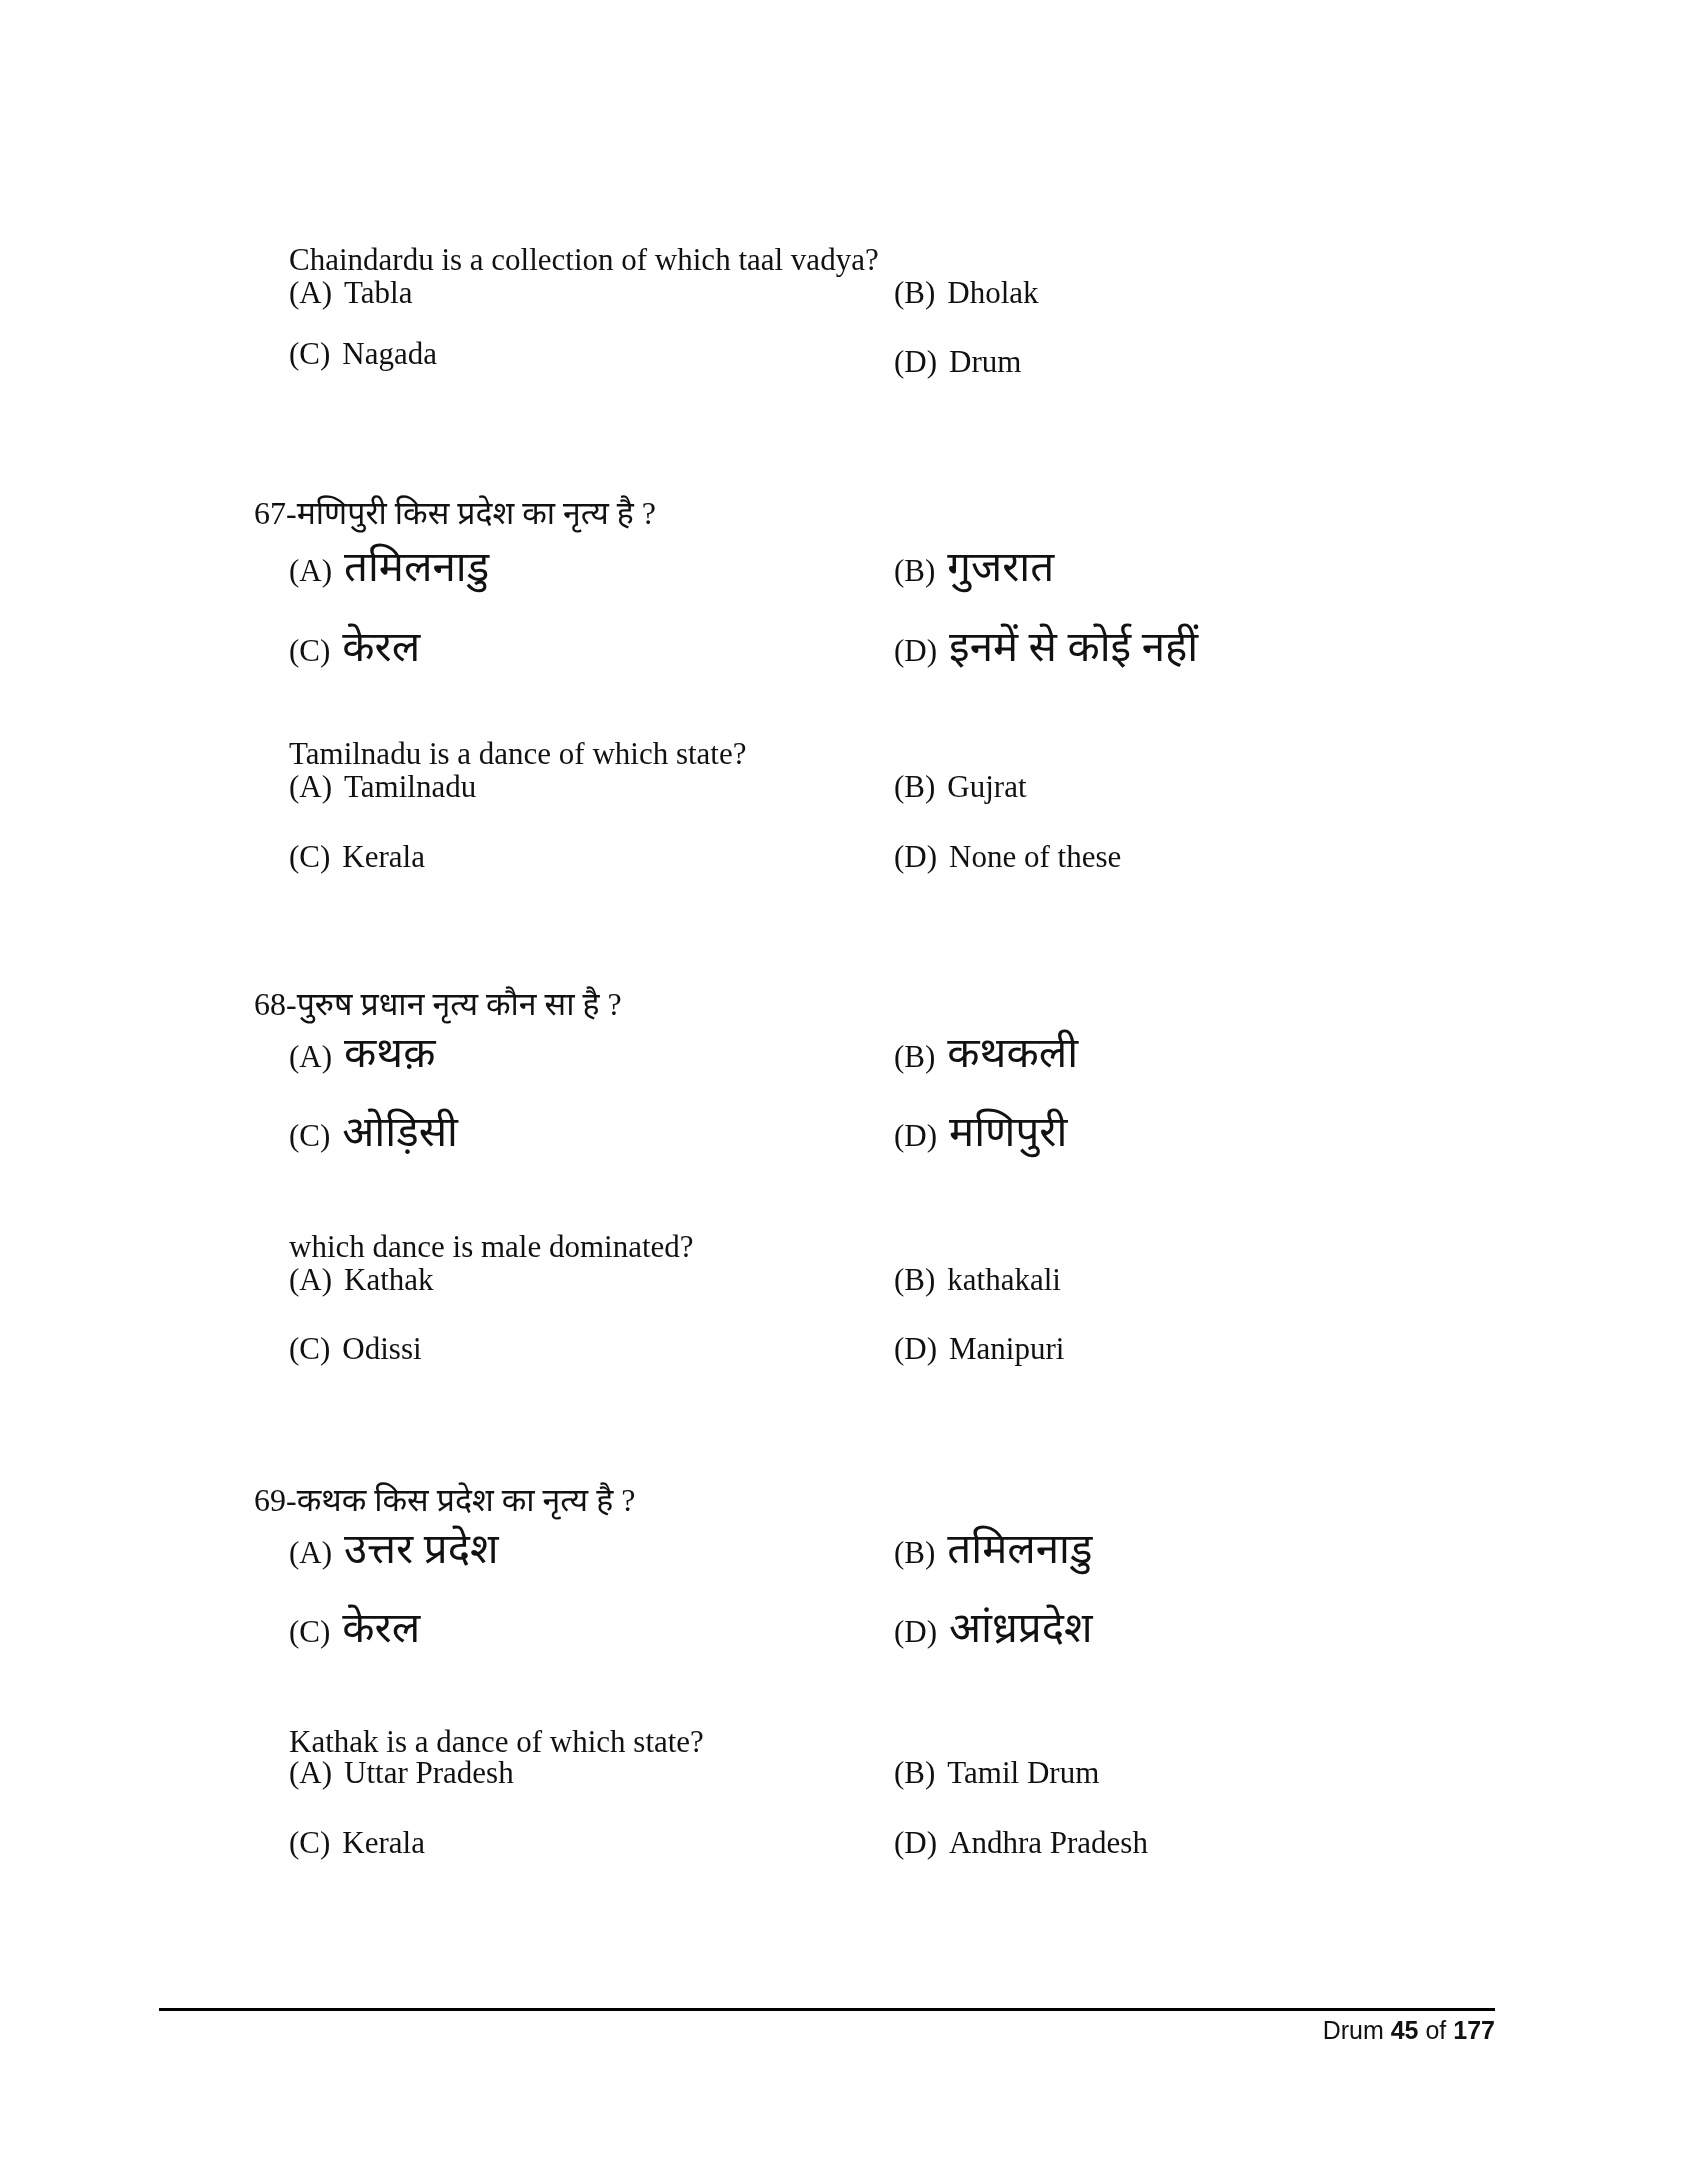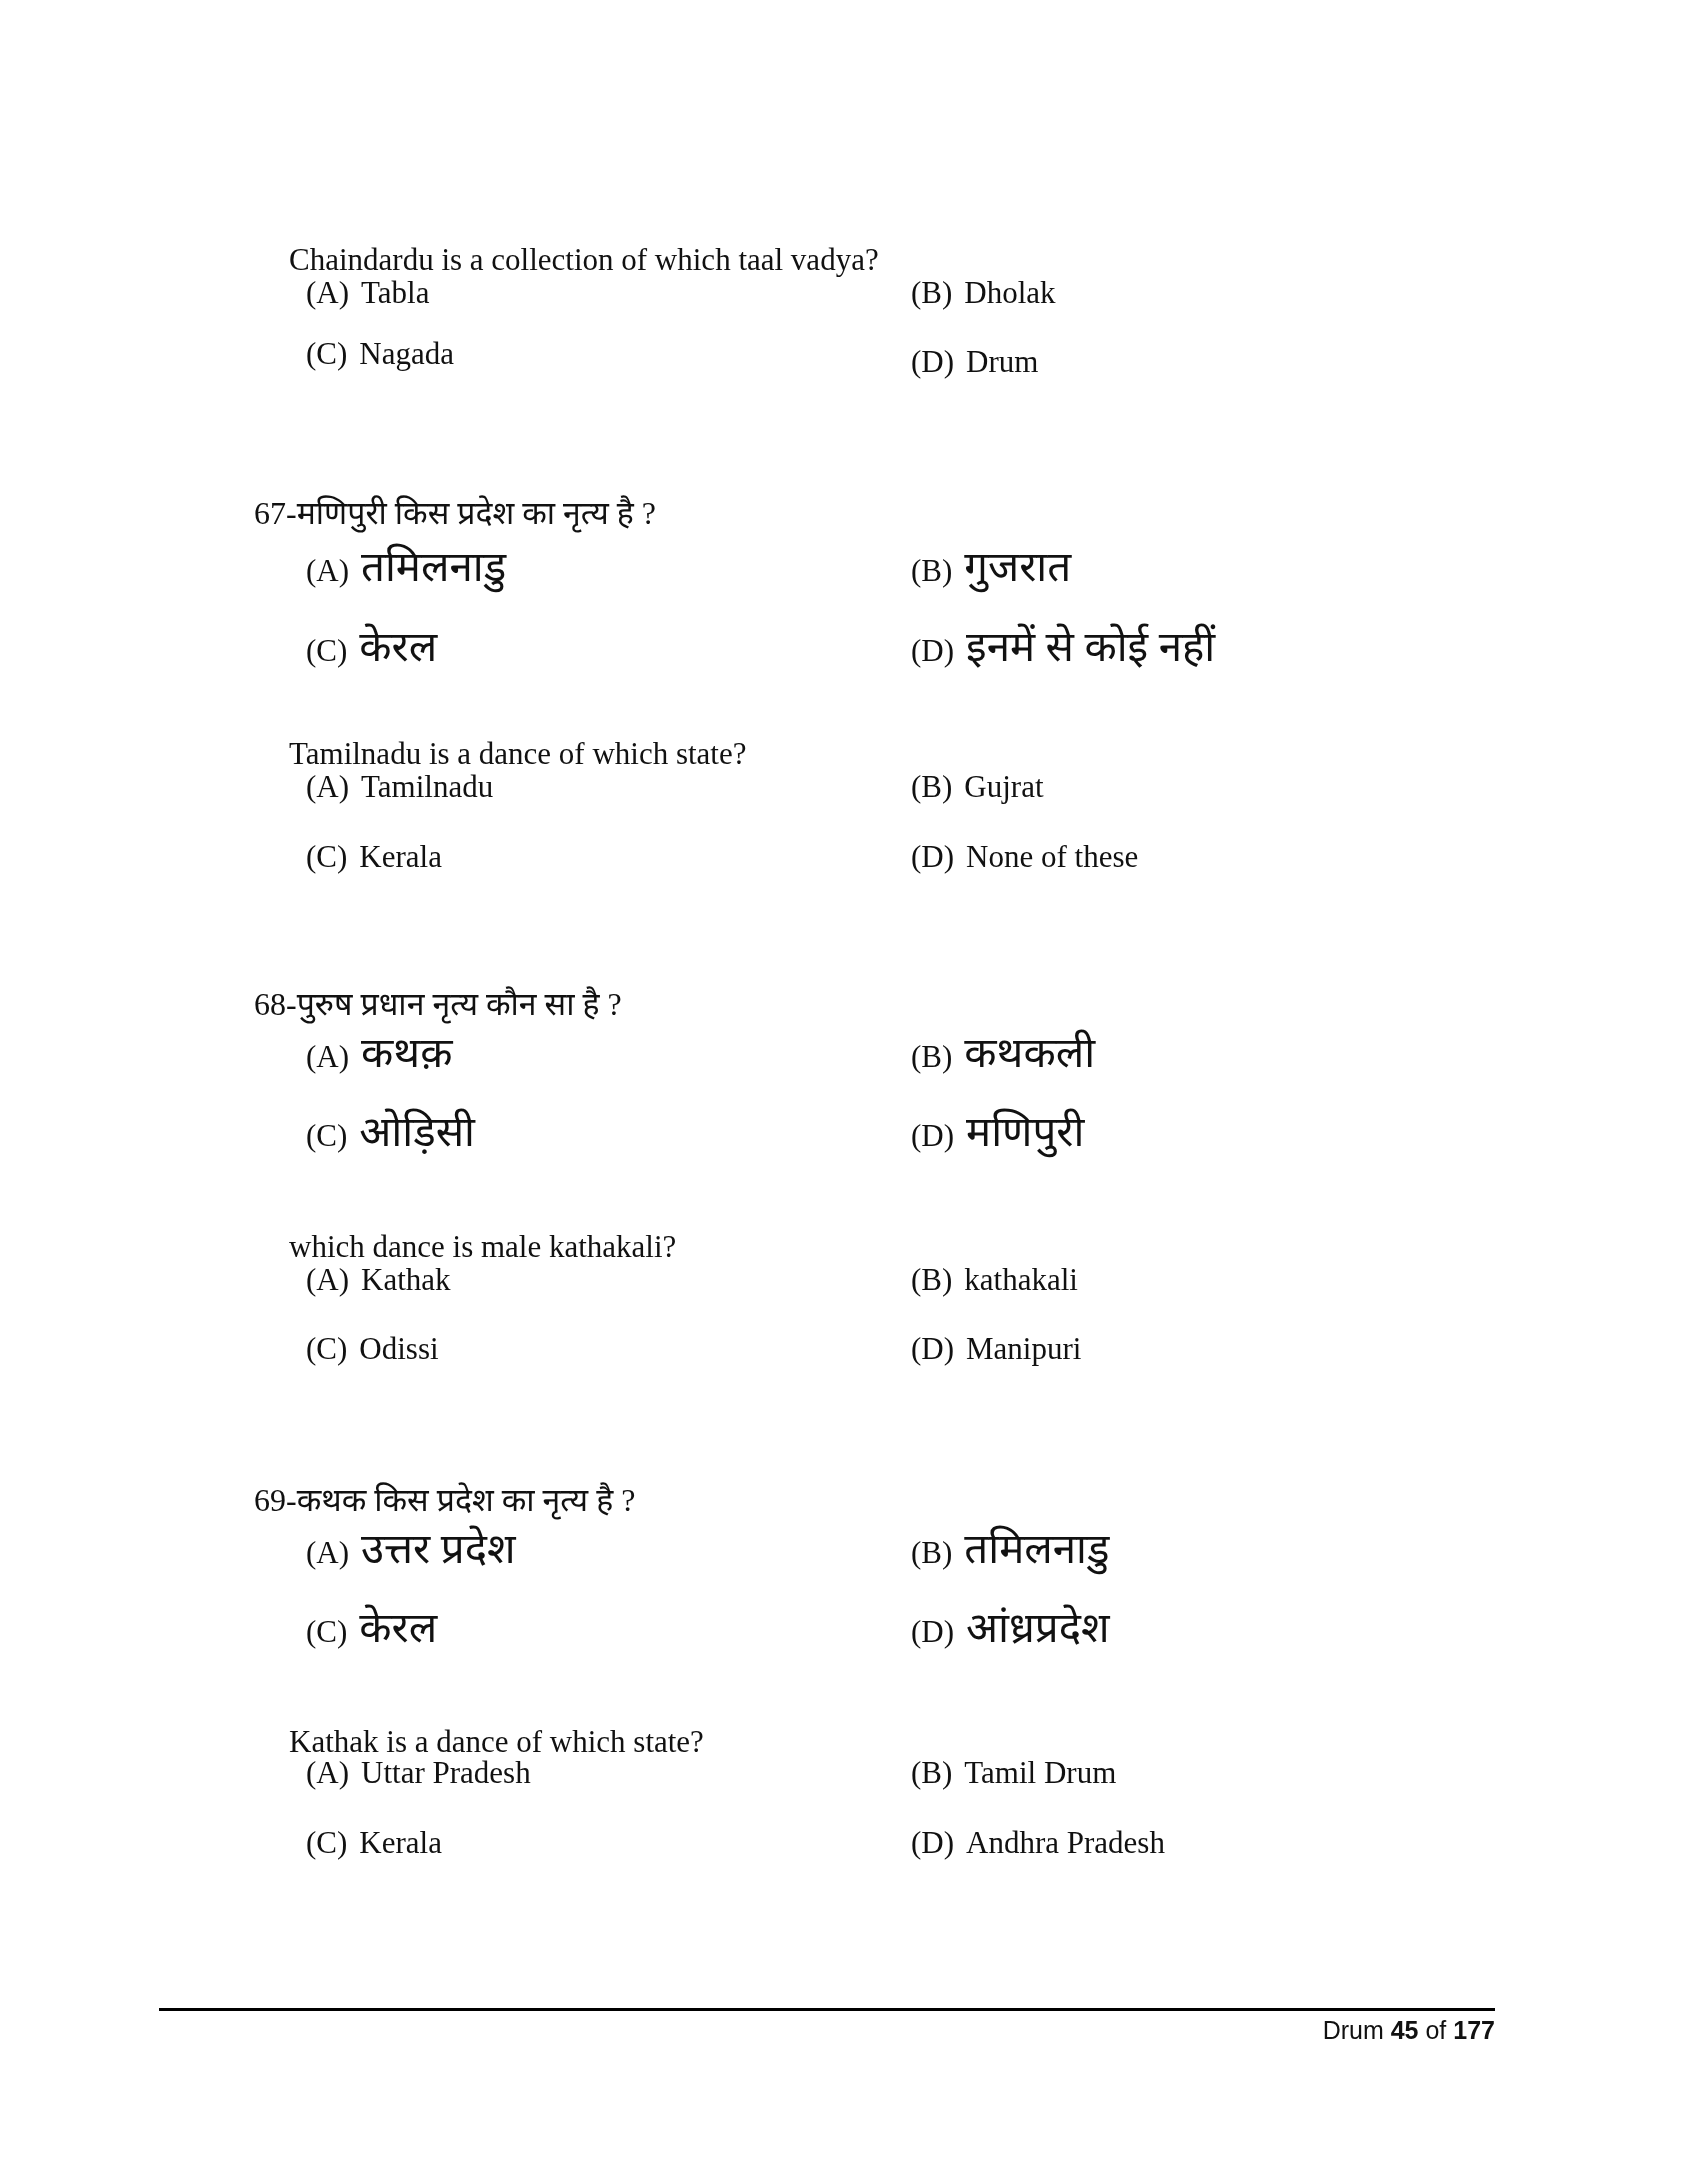--- a/index.html
+++ b/index.html
@@ -7,21 +7,21 @@
     width: 1683px; height: 2178px; position: relative; overflow: hidden;
     font-family: "Liberation Serif", "DejaVu Serif", serif;
     color: #111111;
   }
   .line {
     position: absolute; white-space: nowrap;
     font-size: 31px; line-height: 1; margin-top: 36px;
   }
   .q-en { left: 289px; }
   .q-hi { left: 254px; font-size: 32px; }
-  .opt { position: absolute; white-space: nowrap; font-size: 31px; line-height: 1; margin-left: 17px; }
+  .opt { position: absolute; white-space: nowrap; font-size: 31px; line-height: 1; }
   .opt .key { display: inline-block; margin-right: 12px; }
   .col-a { left: 289px; }
   .col-b { left: 894px; }
   .hi .val { font-size: 42px; }
   .rule {
     position: absolute; left: 159px; top: 2008px; width: 1336px; height: 3px;
     background: #000000;
   }
   .footer {
     position: absolute; right: 188px; top: 2016px;
@@ -50,21 +50,21 @@
 <div class="opt col-b" style="top:771px"><span class="key">(B)</span><span class="val">Gujrat</span></div>
 <div class="opt col-a" style="top:841px"><span class="key">(C)</span><span class="val">Kerala</span></div>
 <div class="opt col-b" style="top:841px"><span class="key">(D)</span><span class="val">None of these</span></div>
 
 <div class="line q-hi" style="top:952px">68-पुरुष प्रधान नृत्य कौन सा है ?</div>
 <div class="opt col-a hi" style="top:1032px"><span class="key">(A)</span><span class="val">कथक़</span></div>
 <div class="opt col-b hi" style="top:1032px"><span class="key">(B)</span><span class="val">कथकली</span></div>
 <div class="opt col-a hi" style="top:1111px"><span class="key">(C)</span><span class="val">ओड़िसी</span></div>
 <div class="opt col-b hi" style="top:1111px"><span class="key">(D)</span><span class="val">मणिपुरी</span></div>
 
-<div class="line q-en" style="top:1195px">which dance is male kathakali?</div>
+<div class="line q-en" style="top:1195px">which dance is male dominated?</div>
 <div class="opt col-a" style="top:1264px"><span class="key">(A)</span><span class="val">Kathak</span></div>
 <div class="opt col-b" style="top:1264px"><span class="key">(B)</span><span class="val">kathakali</span></div>
 <div class="opt col-a" style="top:1333px"><span class="key">(C)</span><span class="val">Odissi</span></div>
 <div class="opt col-b" style="top:1333px"><span class="key">(D)</span><span class="val">Manipuri</span></div>
 
 <div class="line q-hi" style="top:1448px">69-कथक किस प्रदेश का नृत्य है ?</div>
 <div class="opt col-a hi" style="top:1528px"><span class="key">(A)</span><span class="val">उत्तर प्रदेश</span></div>
 <div class="opt col-b hi" style="top:1528px"><span class="key">(B)</span><span class="val">तमिलनाडु</span></div>
 <div class="opt col-a hi" style="top:1607px"><span class="key">(C)</span><span class="val">केरल</span></div>
 <div class="opt col-b hi" style="top:1607px"><span class="key">(D)</span><span class="val">आंध्रप्रदेश</span></div>

